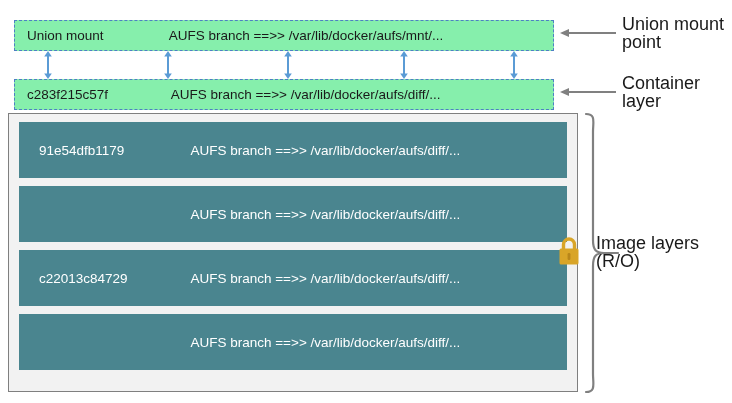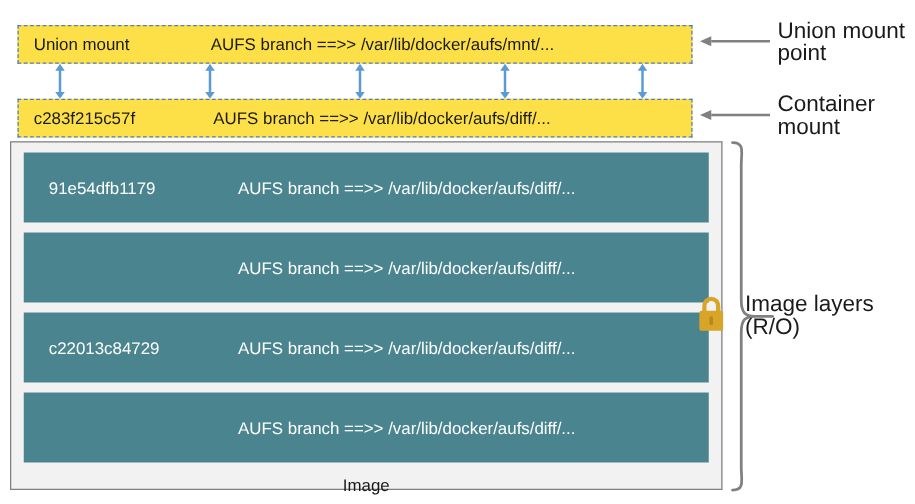--- a/index.html
+++ b/index.html
@@ -14,21 +14,21 @@
     overflow: hidden;
     font-family: "Liberation Sans", sans-serif;
     color: #1a1a1a;
   }
 
   
   .dashed-box {
     position: absolute;
     box-sizing: border-box;
     border: 1.5px dashed #4e7fc4;
-    background: #fde047;
+    background: #86efac;
     display: flex;
     align-items: center;
   }
   #union-mount-box { left: 14px; top: 20px;  width: 540px; height: 31px; }
   #container-layer-box { left: 14px; top: 79px; width: 540px; height: 31px; text-align: center; }
 
   .dashed-box .lbl-left {
     position: absolute;
     left: 12px;
     font-size: 13.5px;
@@ -185,38 +185,37 @@
 
   <div class="layer-bar">
     <span class="id">c22013c84729</span>
     <span class="branch">AUFS branch ==&gt;&gt; /var/lib/docker/aufs/diff/...</span>
   </div>
 
   <div class="layer-bar">
     <span class="branch">AUFS branch ==&gt;&gt; /var/lib/docker/aufs/diff/...</span>
   </div>
 
-  <div id="image-caption">Image</div>
 </div>
 
 <svg id="lock-icon" viewBox="0 0 28 34">
   <path d="M8.5 15 V10.5 a5.5 5.5 0 0 1 11 0 V15" fill="none" stroke="#d9a528" stroke-width="3.4"></path>
   <rect x="4.5" y="14.5" width="19" height="16" rx="1.5" fill="#d9a528"></rect>
   <rect x="12.6" y="19" width="2.8" height="7" rx="1.2" fill="#b8861a"></rect>
 </svg>
 
 <svg id="union-callout-arrow" class="callout-arrow" viewBox="0 0 58 12">
   <line x1="56" y1="6" x2="9" y2="6" stroke="#808080" stroke-width="2"></line>
   <polygon points="0,6 9,2 9,10" fill="#808080"></polygon>
 </svg>
 <div id="union-callout-text" class="callout-text">Union mount point</div>
 
 <svg id="container-callout-arrow" class="callout-arrow" viewBox="0 0 58 12">
   <line x1="56" y1="6" x2="9" y2="6" stroke="#808080" stroke-width="2"></line>
   <polygon points="0,6 9,2 9,10" fill="#808080"></polygon>
 </svg>
-<div id="container-callout-text" class="callout-text">Container mount</div>
+<div id="container-callout-text" class="callout-text">Container layer</div>
 
 <svg id="brace-svg" viewBox="0 0 42 286">
   <path d="M6 4 C 16 4, 13 12, 13 22 L13 130 C13 140, 16 143, 24 143 C16 143, 13 146, 13 156 L13 264 C13 274, 16 282, 6 282" fill="none" stroke="#808080" stroke-width="2.2" stroke-linecap="round"></path>
   <line x1="24" y1="143" x2="38" y2="143" stroke="#808080" stroke-width="2.2" stroke-linecap="round"></line>
 </svg>
 <div id="image-callout-text" class="callout-text">Image layers (R/O)</div>
 
 </body></html>

